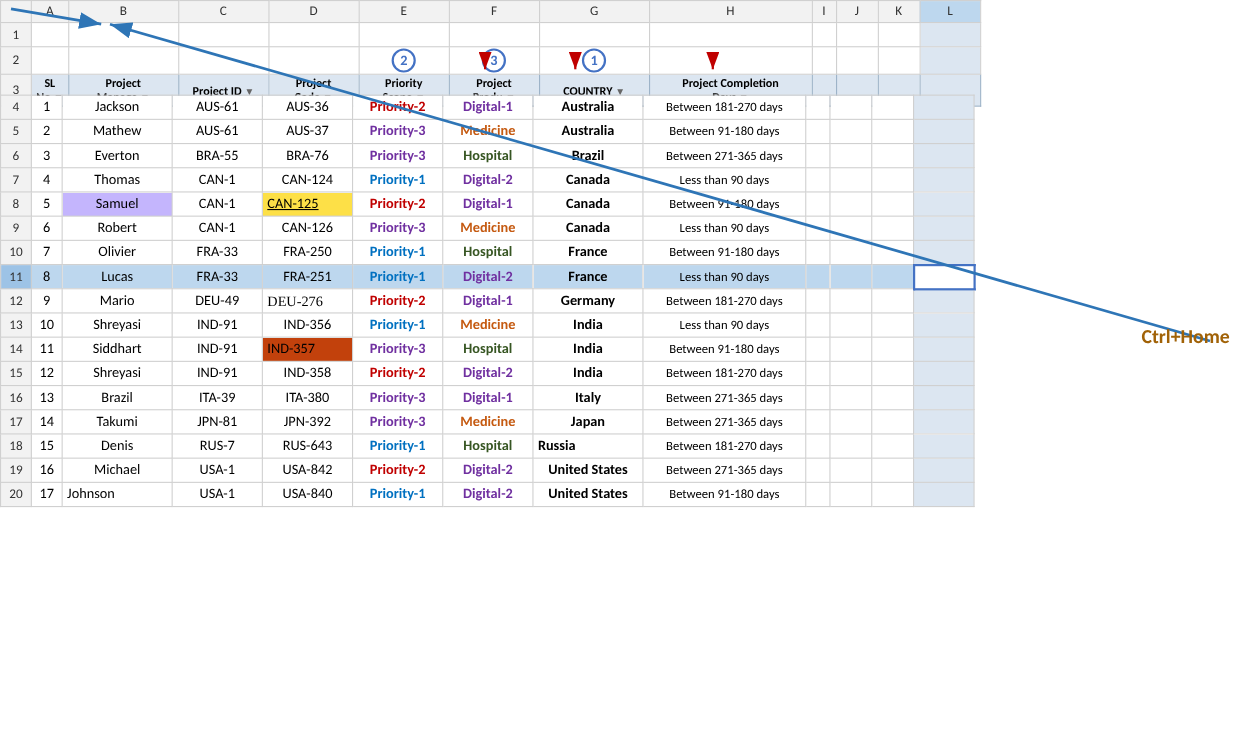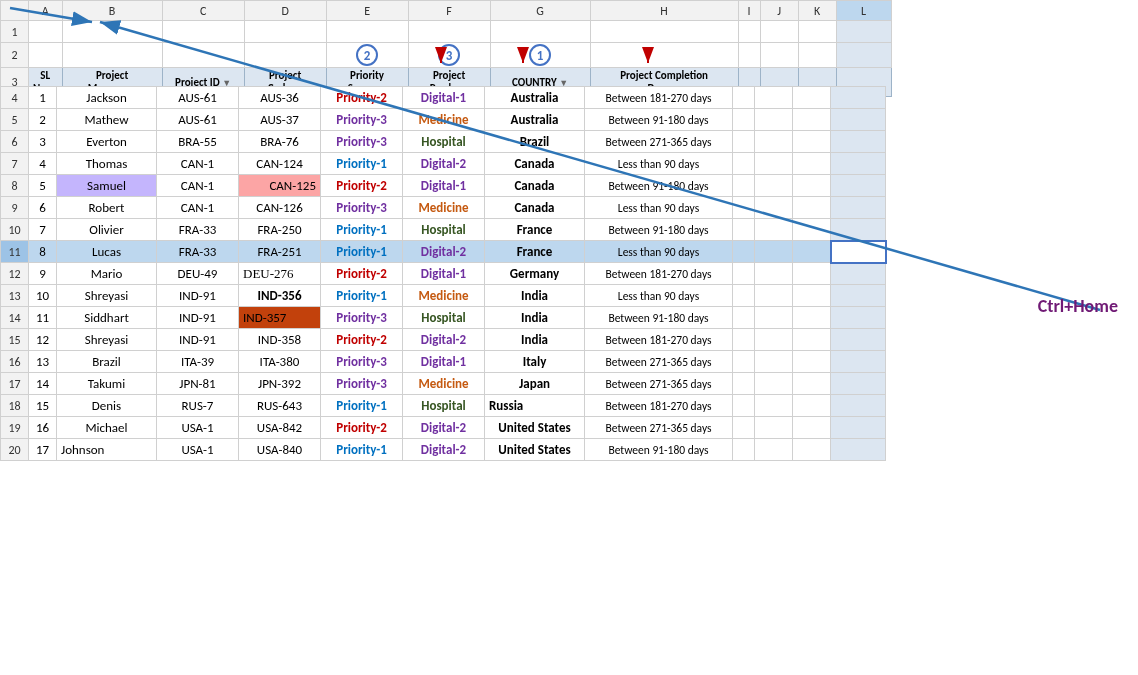--- a/index.html
+++ b/index.html
@@ -117,21 +117,21 @@
       pointer-events: none;
     }
 
     
     .ctrl-home-label {
       position: absolute;
       right: 20px;
       top: 295px;
       font-size: 18px;
       font-weight: bold;
-      color: #701a75;
+      color: #a16207;
       pointer-events: none;
     }
 
     
     th.col-L-active {
       background: #bdd7ee;
     }
     td.col-L {
       background: #dce6f1;
     }
@@ -313,21 +313,21 @@
             <td class="cell" style="background: rgb(255, 255, 255);"></td>
             <td class="cell" style="background: rgb(255, 255, 255);"></td>
             <td class="cell" style="background: rgb(255, 255, 255);"></td>
             <td class="cell col-L" style="background: rgb(220, 230, 241);"></td>
           </tr>
           <tr>
             <td class="row-num" style="background: rgb(242, 242, 242);">8</td>
             <td class="cell" style="text-align: center; background: rgb(255, 255, 255);">5</td>
             <td class="cell" style="text-align: center; background: #c4b5fd;">Samuel</td>
             <td class="cell" style="text-align: center; background: rgb(255, 255, 255);">CAN-1</td>
-            <td class="cell" style="text-align: right; background: #fca5a5;">CAN-125</td>
+            <td class="cell" style="text-align: left; background: #fde047; text-decoration: underline;">CAN-125</td>
             <td class="cell priority-2" style="text-align: center; background: rgb(255, 255, 255); font-weight: bold;">Priority-2</td>
             <td class="cell product-digital" style="text-align: center; background: rgb(255, 255, 255); font-weight: bold;">Digital-1</td>
             <td class="cell country-cell" style="text-align: center; background: rgb(255, 255, 255);">Canada</td>
             <td class="cell completion-cell" style="text-align: center; background: rgb(255, 255, 255); font-size: 11.5px;">Between 91-180 days</td>
             <td class="cell" style="background: rgb(255, 255, 255);"></td>
             <td class="cell" style="background: rgb(255, 255, 255);"></td>
             <td class="cell" style="background: rgb(255, 255, 255);"></td>
             <td class="cell col-L" style="background: rgb(220, 230, 241);"></td>
           </tr>
           <tr>
@@ -388,21 +388,21 @@
             <td class="cell" style="background: rgb(255, 255, 255);"></td>
             <td class="cell" style="background: rgb(255, 255, 255);"></td>
             <td class="cell" style="background: rgb(255, 255, 255);"></td>
             <td class="cell col-L" style="background: rgb(220, 230, 241);"></td>
           </tr>
           <tr>
             <td class="row-num" style="background: rgb(242, 242, 242);">13</td>
             <td class="cell" style="text-align: center; background: rgb(255, 255, 255);">10</td>
             <td class="cell" style="text-align: center; background: rgb(255, 255, 255);">Shreyasi</td>
             <td class="cell" style="text-align: center; background: rgb(255, 255, 255);">IND-91</td>
-            <td class="cell" style="text-align: center; background: rgb(255, 255, 255); font-weight: bold;">IND-356</td>
+            <td class="cell" style="text-align: center; background: rgb(255, 255, 255);">IND-356</td>
             <td class="cell priority-1" style="text-align: center; background: rgb(255, 255, 255); font-weight: bold;">Priority-1</td>
             <td class="cell product-medicine" style="text-align: center; background: rgb(255, 255, 255); font-weight: bold;">Medicine</td>
             <td class="cell country-cell" style="text-align: center; background: rgb(255, 255, 255);">India</td>
             <td class="cell completion-cell" style="text-align: center; background: rgb(255, 255, 255); font-size: 11.5px;">Less than 90 days</td>
             <td class="cell" style="background: rgb(255, 255, 255);"></td>
             <td class="cell" style="background: rgb(255, 255, 255);"></td>
             <td class="cell" style="background: rgb(255, 255, 255);"></td>
             <td class="cell col-L" style="background: rgb(220, 230, 241);"></td>
           </tr>
           <tr>

